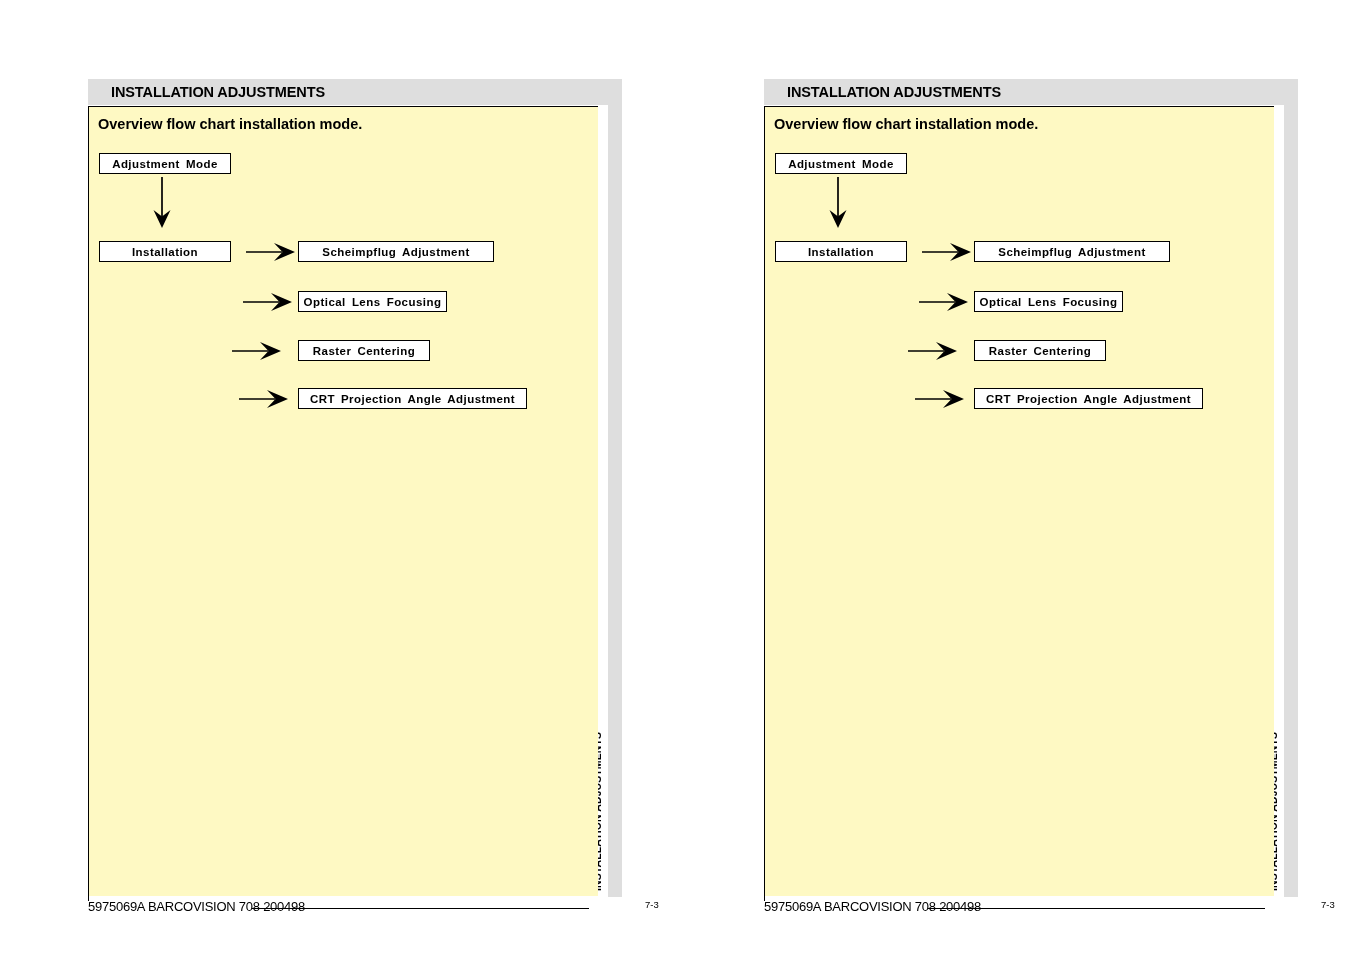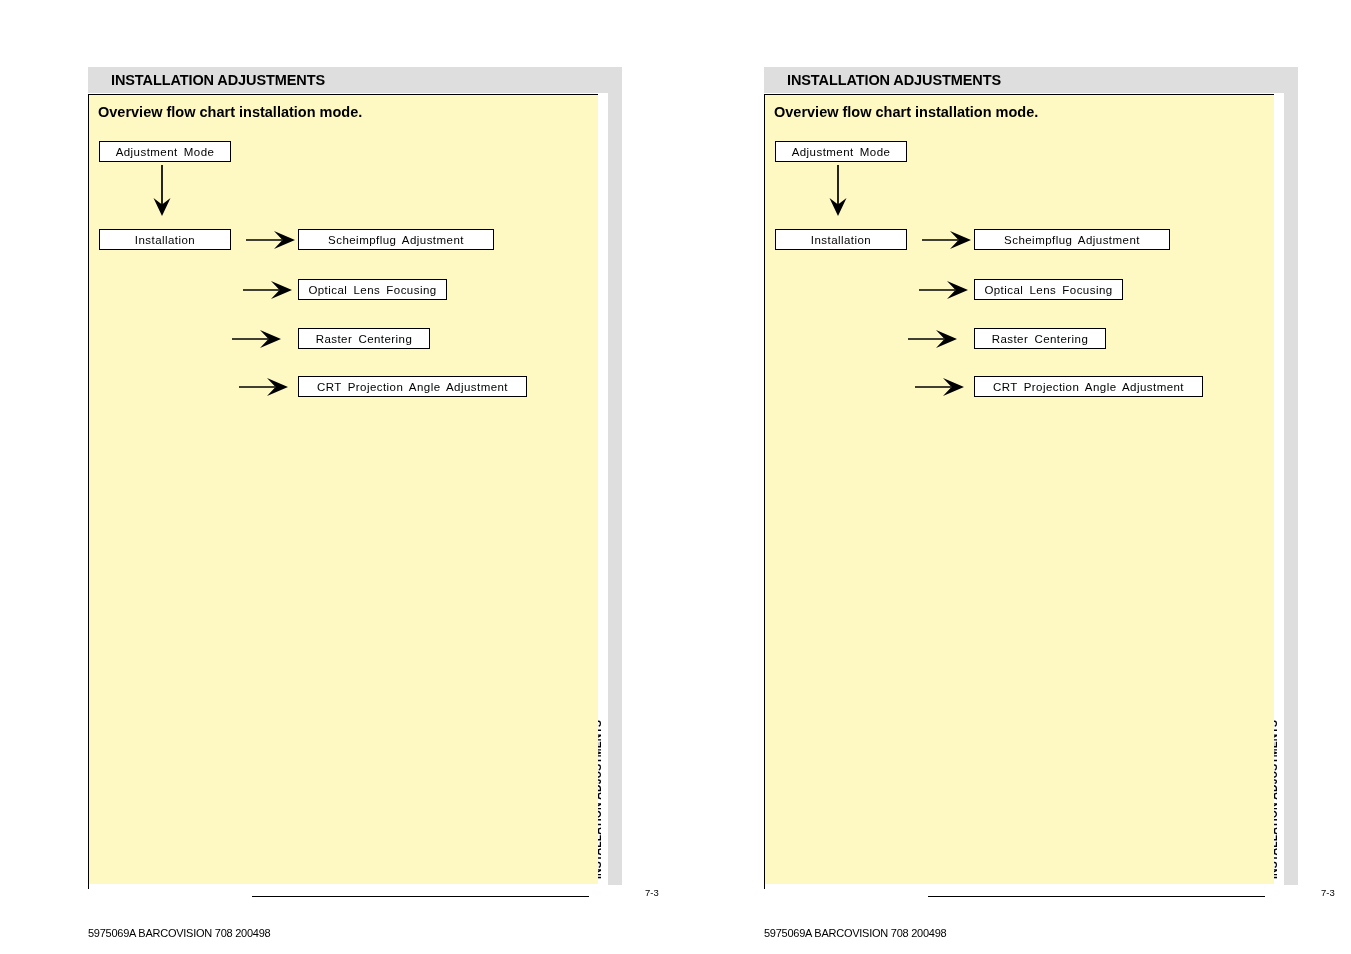--- a/index.html
+++ b/index.html
@@ -15,21 +15,21 @@
   #root {
     position: relative;
     width: 1351px;
     height: 954px;
     background: #ffffff;
   }
 
   
   .page {
     position: absolute;
-    top: 4px;
+    top: 16px;
     height: 767px;
     width: 675px;
   }
   .page.left  { left: 0px; }
   .page.right { left: 676px; }
 
   
   .header-bar {
     position: absolute;
     left: 88px;
@@ -109,21 +109,21 @@
 
   .node {
     position: absolute;
     border: 1.5px solid #000;
     background: #fff;
     box-sizing: border-box;
     display: flex;
     align-items: center;
     justify-content: center;
     font-size: 11.5px;
-    font-weight: normal;
+    font-weight: bold;
     color: #000;
     white-space: nowrap;
     letter-spacing: 0.45px;
     word-spacing: 2.5px;
     height: 21px;
   }
 
   .arrow-svg {
     position: absolute;
     overflow: visible;
@@ -134,25 +134,24 @@
     position: absolute;
     left: 88px;
     top: 881px;
     width: 533px;
     height: 22px;
   }
   .footer-code {
     position: absolute;
     left: 0px;
     top: 2px;
-    font-size: 11px;
+    font-size: 13px;
     color: #000;
     letter-spacing: -0.25px;
     white-space: nowrap;
-    margin-top: 40px;
   }
   .footer-rule {
     position: absolute;
     left: 164px;
     top: 11px;
     width: 337px;
     height: 1.3px;
     background: #000;
   }
   .footer-page {

